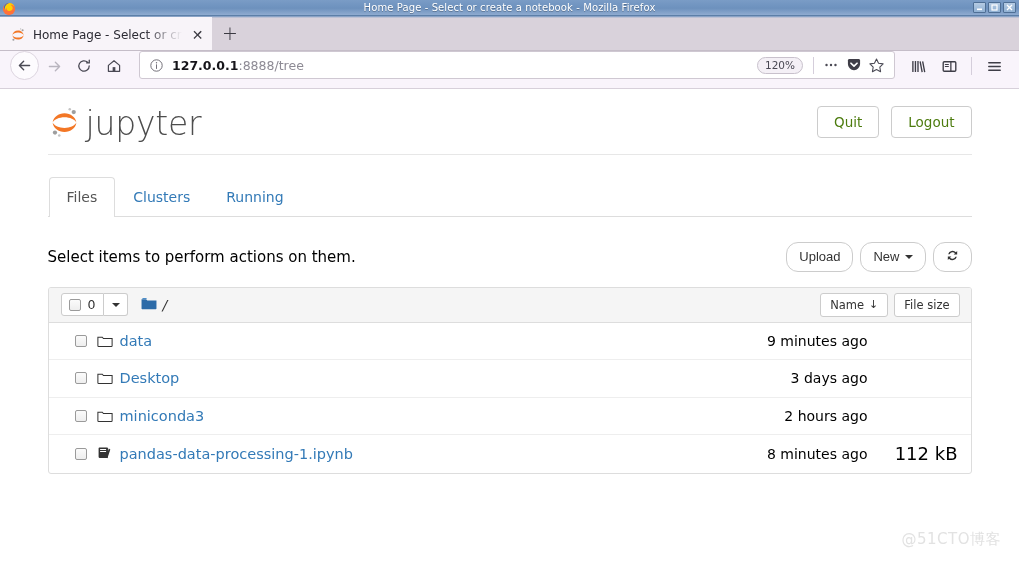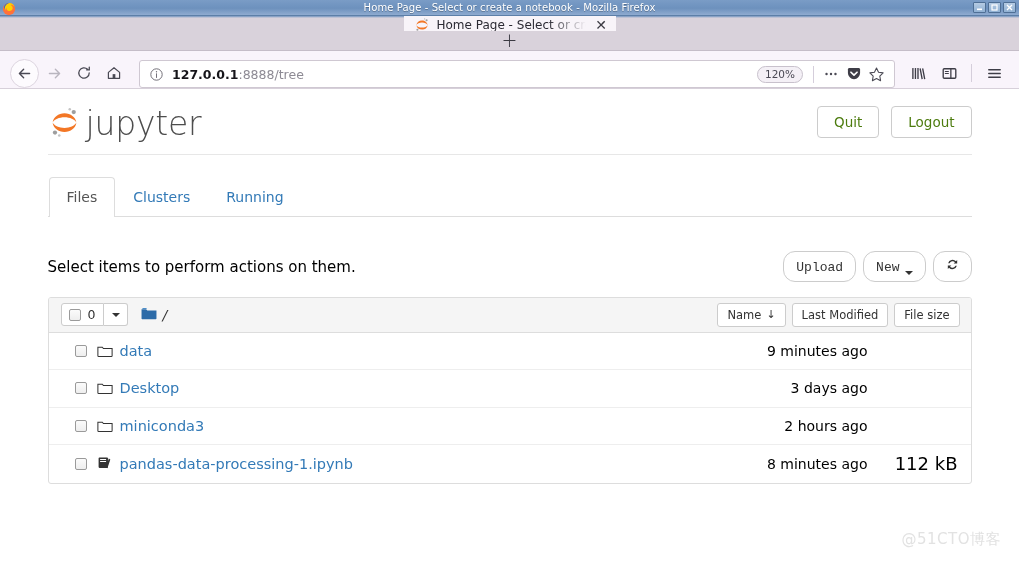--- a/index.html
+++ b/index.html
@@ -34,25 +34,24 @@
     border-radius: 1px;
     display: flex; align-items: center; justify-content: center;
     font-size: 7px; color: #ffffff; line-height: 1;
   }
   .win-btn svg { display: block; }
 
   
   .tabstrip {
     height: 35px;
     background: #d9d2db;
-    display: flex; align-items: center;
+    display: flex; align-items: flex-end;
     padding-left: 0;
     border-bottom: 1px solid #c5bdc8;
     position: relative;
-    flex-direction: column;
   }
   .tabstrip::before {
     content: ""; position: absolute; top: 0; left: 0; right: 0; height: 2px;
     background: linear-gradient(to bottom, #6f93bf, #d9d2db);
   }
   .tab {
     height: 33px;
     width: 212px;
     background: #f8f4f9;
     display: flex; align-items: center;
@@ -78,21 +77,21 @@
   .newtab {
     width: 36px; height: 33px;
     display: flex; align-items: center; justify-content: center;
     color: #3b3a42; font-size: 19px; font-weight: 300; line-height: 1;
   }
 
   
   .navbar {
     height: 38px;
     background: #f9f4fb;
-    display: flex; align-items: flex-end;
+    display: flex; align-items: flex-start;
     padding: 0 10px;
     border-bottom: 1px solid #d7d0da;
   }
   .nav-btn {
     width: 30px; height: 30px; flex: 0 0 auto;
     display: flex; align-items: center; justify-content: center;
     color: #4a4954;
   }
   .nav-btn.back {
     border: 1px solid #ddd5e0; border-radius: 50%;
@@ -191,30 +190,30 @@
   .jp-tab.active {
     color: #555555;
     background: #ffffff;
     border-color: #dddddd;
     border-bottom-color: #ffffff;
   }
 
   
   .action-row {
     display: flex; align-items: center;
-    margin-top: 33px;
+    margin-top: 23px;
     min-height: 34px;
   }
   .action-text { font-size: 15px; color: #000000; }
   .action-btns { margin-left: auto; display: flex; gap: 7px; align-items: stretch; }
   .btn-sm {
     border: 1px solid #cccccc; background: #ffffff; border-radius: 12px;
     font-size: 13px; color: #333333; padding: 6px 12px;
-    display: flex; align-items: flex-end; gap: 5px;
-    font-family: Liberation Mono, monospace;
+    display: flex; align-items: center; gap: 5px;
+    font-family: Liberation Sans, sans-serif;
     white-space: nowrap;
   }
   .caret {
     width: 0; height: 0;
     border-left: 4px solid transparent; border-right: 4px solid transparent;
     border-top: 4px solid #333333;
     display: inline-block;
   }
 
   
@@ -495,21 +494,20 @@
             </svg>
           </span>
           <span class="breadcrumb-slash">/</span>
         </div>
 
         <div class="fl-head-right">
           <div class="hdr-btn">
             <span>Name</span>
             <span class="sort-arrow">↓</span>
           </div>
-          <div class="hdr-btn">Last Modified</div>
           <div class="hdr-btn">File size</div>
         </div>
       </div>
 
       <div class="fl-row">
         <div class="fl-cb">
           <span class="cb"></span>
         </div>
         <div class="fl-icon">
           <svg width="16" height="14" viewBox="0 0 18 15" fill="none" stroke="#333" stroke-width="1.15">

